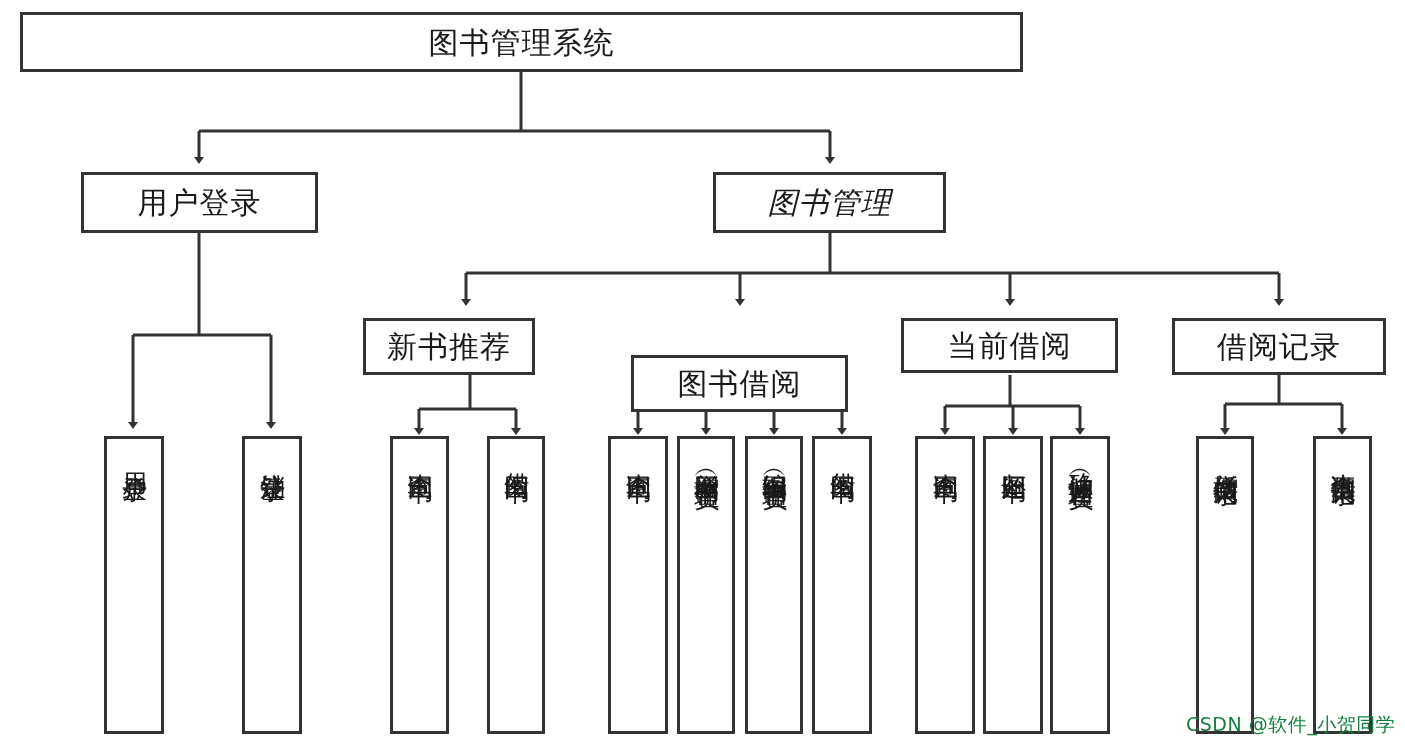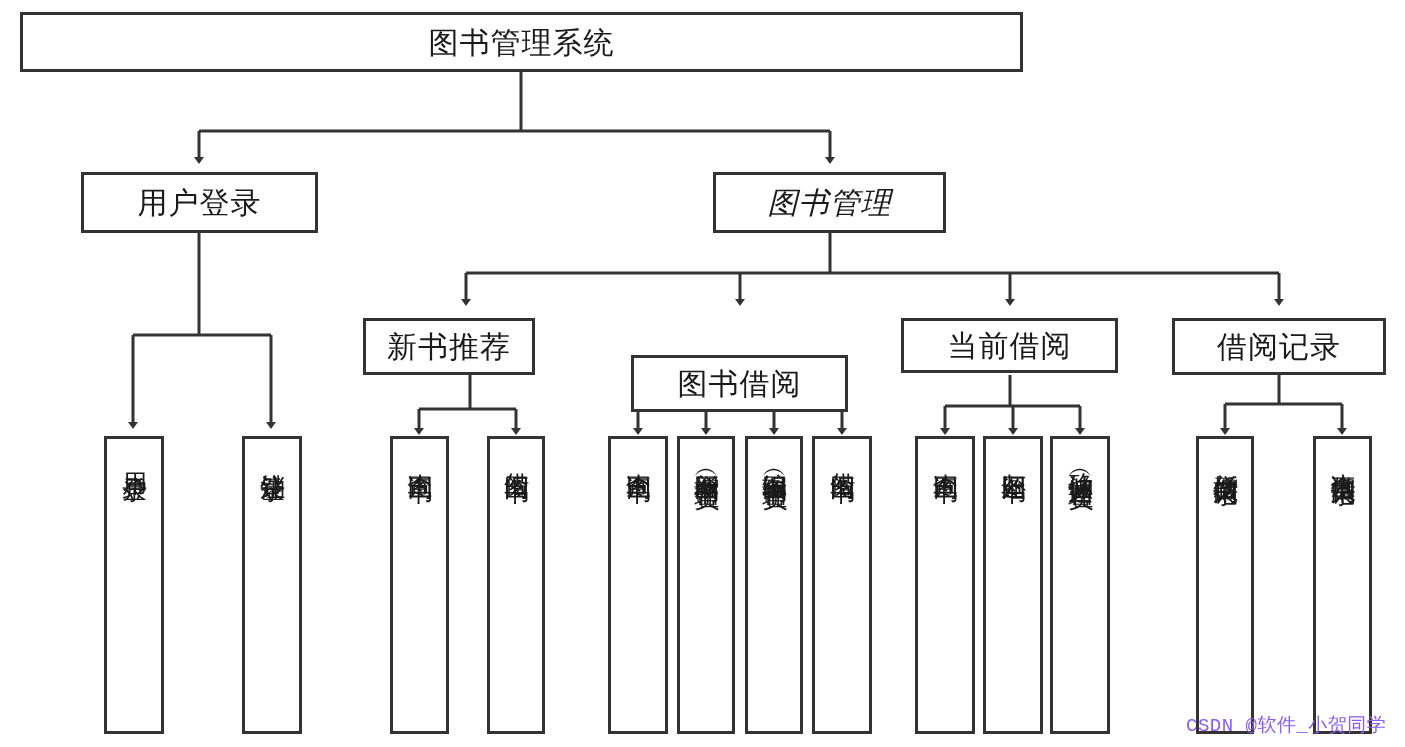--- a/index.html
+++ b/index.html
@@ -54,24 +54,23 @@
     line-height: 1.22;
     letter-spacing: 2px;
     white-space: nowrap;
     display: block;
   }
   #watermark {
     position: absolute;
     left: 1186px;
     top: 712px;
     font-size: 19px;
-    color: #8b5cf6;
+    color: #15803d;
     white-space: nowrap;
     letter-spacing: 0.5px;
-    font-family: Liberation Mono, monospace;
   }
 </style>
 </head>
 <body>
 
 <div id="canvas">
 
   <svg id="edges" viewBox="0 0 1405 747" xmlns="http://www.w3.org/2000/svg">
     <defs>
       <marker id="arrow" markerWidth="10" markerHeight="10" refX="3" refY="5" orient="auto" markerUnits="userSpaceOnUse">

